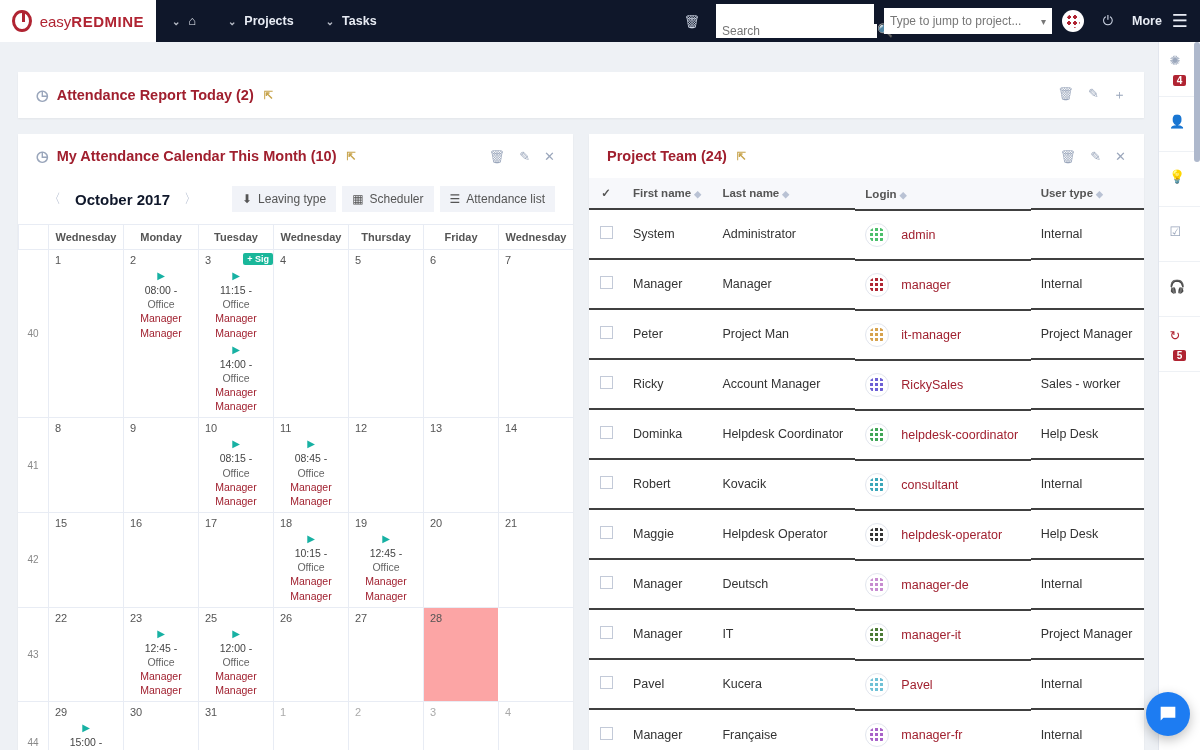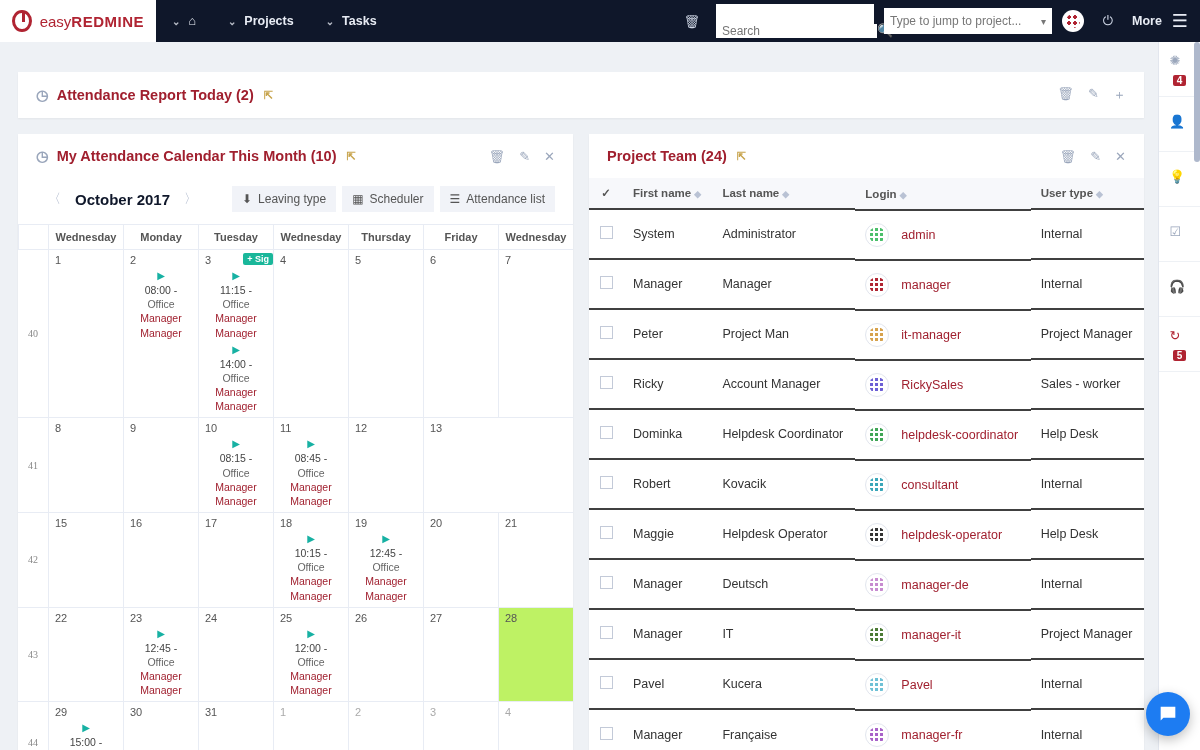--- a/index.html
+++ b/index.html
@@ -57,27 +57,27 @@
     .cal-toolbar .btn { background:#f1f3f8; padding:6px 10px; font-size:12px; color:#555; display:flex; align-items:center; gap:6px; cursor:pointer; }
 
     .cal-grid { border-top:1px solid #e8ecf4; }
     .cal-row { display:grid; grid-template-columns:30px repeat(7,1fr); border-bottom:1px solid #e8ecf4; }
     .cal-row.head .cell { font-size:11px; font-weight:700; color:#555; text-align:center; padding:6px 0; }
     .cal-row .wk { font-size:10px; color:#888; display:flex; align-items:center; justify-content:center; }
     .cal-row .cell { border-left:1px solid #e8ecf4; min-height:22px; padding:4px 6px; font-size:11px; position:relative; }
     .cal-row.body .cell { min-height:80px; }
     .cal-row .cell .dnum { font-size:11px; color:#555; }
     .cal-row .cell.past .dnum { color:#aaa; }
-    .cal-row .cell.fill { background:#bef264; }
+    .cal-row .cell.fill { background:#fca5a5; }
     .cal-row .cell .play { color:#17b1a3; font-size:10px; margin:4px 0 2px; text-align:center; }
     .cal-row .cell .ev { font-size:10.5px; color:#444; line-height:1.35; text-align:center; }
     .cal-row .cell .ev .it { color:#666; }
     .cal-row .cell .ev .mgr { color:#a01f2e; }
     .cal-row .cell .pill { position:absolute; top:3px; right:0; background:#1ab79a; color:#fff; font-size:9px; font-weight:700; padding:1px 4px; border-radius:2px; display:flex; align-items:center; gap:2px;}
-    .cal-row .wkcell { grid-column:1;font-family:Liberation Serif, serif; }
+    .cal-row .wkcell { grid-column:1; }
 
     
     .team-table { width:100%; border-collapse:collapse; font-size:12.5px; }
     .team-table th { background:#f7f8fb; font-weight:700; color:#555; text-align:left; padding:8px 10px; font-size:11.5px; position:relative; }
     .team-table th .sort { color:#b9c2d4; font-size:9px; margin-left:3px; }
     .team-table td { border-top:2px solid #404040; padding:12px 10px; vertical-align:middle; }
     .team-table td.login { display:flex; align-items:center; gap:12px; color:#a01f2e; }
     .team-table td.login .avs { width:24px; height:24px; border-radius:50%; border:1px solid #e2e6ee; background:#fff; display:flex; align-items:center; justify-content:center; overflow:hidden; }
     .team-table td.login .avs span { width:16px; height:16px; display:block; }
     .chk { width:13px; height:13px; border:1px solid #c3cad8; background:#fff; display:inline-block; cursor:pointer; }
@@ -271,20 +271,23 @@
                 <div class="dnum">11</div>
                 <div class="play">▶</div>
                 <div class="ev">08:45 - <span class="it">Office</span><br><span class="mgr">Manager Manager</span></div>
               </div>
               <div class="cell">
                 <div class="dnum">12</div>
               </div>
               <div class="cell">
                 <div class="dnum">13</div>
               </div>
+              <div class="cell">
+                <div class="dnum">14</div>
+              </div>
             </div>
             <div class="cal-row body">
               <div class="wk wkcell">42</div>
               <div class="cell">
                 <div class="dnum">15</div>
               </div>
               <div class="cell">
                 <div class="dnum">16</div>
               </div>
               <div class="cell">
@@ -309,23 +312,20 @@
             </div>
             <div class="cal-row body">
               <div class="wk wkcell">43</div>
               <div class="cell">
                 <div class="dnum">22</div>
               </div>
               <div class="cell">
                 <div class="dnum">23</div>
                 <div class="play">▶</div>
                 <div class="ev">12:45 - <span class="it">Office</span><br><span class="mgr">Manager Manager</span></div>
-              </div>
-              <div class="cell">
-                <div class="dnum">24</div>
               </div>
               <div class="cell">
                 <div class="dnum">25</div>
                 <div class="play">▶</div>
                 <div class="ev">12:00 - <span class="it">Office</span><br><span class="mgr">Manager Manager</span></div>
               </div>
               <div class="cell">
                 <div class="dnum">26</div>
               </div>
               <div class="cell">

